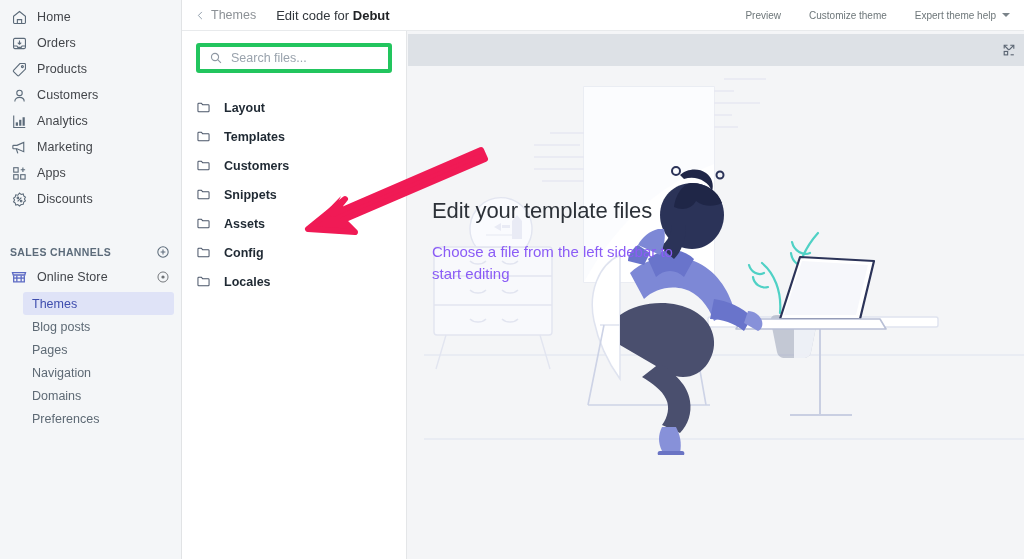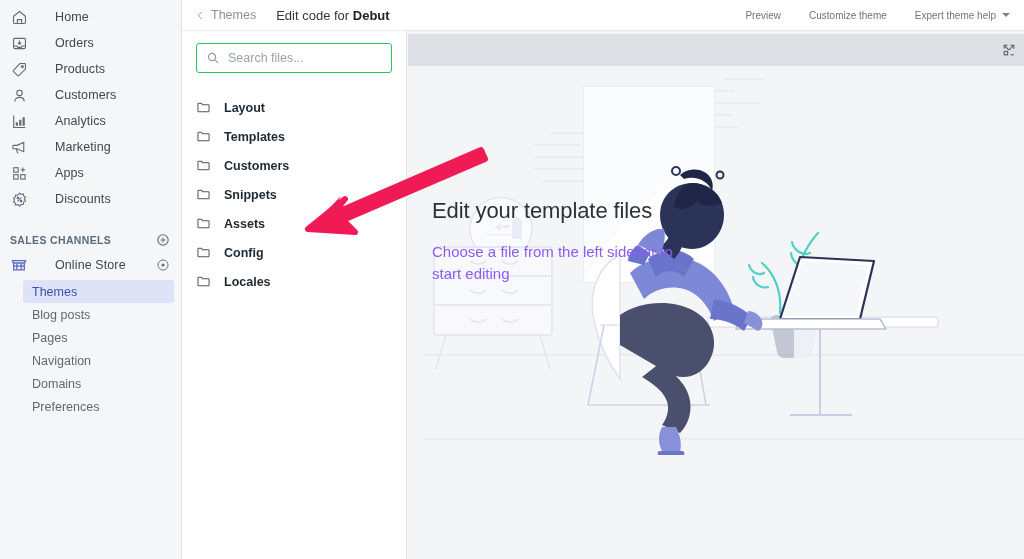--- a/index.html
+++ b/index.html
@@ -26,31 +26,31 @@
     cursor: pointer;
   }
   .nav-icon {
     width: 20px; height: 20px;
     flex: 0 0 20px;
     display: flex; align-items: center; justify-content: center;
     color: #5c6b7a;
   }
   .nav-icon svg { display: block; }
   .nav-label {
-    margin-left: 26px;
+    margin-left: 8px;
     font-size: 12.5px;
     color: #42454a;
     letter-spacing: .1px;
     white-space: nowrap;
   }
   .sales-header {
     display: flex; align-items: center; justify-content: space-between;
     padding: 0 11px 0 10px;
     height: 24px;
-    margin-top: 16px;
+    margin-top: 28px;
   }
   .sales-title {
     font-size: 10.5px; font-weight: bold;
     color: #5c6b7a; letter-spacing: .35px;
   }
   .plus-circle { color: #5c6b7a; display:flex; cursor:pointer; }
   .channel-row {
     display: flex; align-items: center;
     height: 26px; padding: 0 11px 0 9px;
     cursor: pointer;
@@ -118,21 +118,21 @@
 
   
   .filepanel {
     width: 225px; flex: 0 0 225px;
     background: #ffffff;
     border-right: 1px solid #e4e6e8;
     padding: 12px 14px 0 14px;
   }
   .searchbox {
     height: 30px;
-    border: 1px solid #22c55e;
+    border: 4px solid #22c55e;
     border-radius: 3px;
     display: flex; align-items: center;
     padding: 0 9px;
     background: #fff;
   }
   .searchbox .mag { color: #8f98a3; display: flex; flex: 0 0 auto; }
   .search-input {
     border: 0; outline: 0;
     margin-left: 8px;
     font-size: 12.5px;

